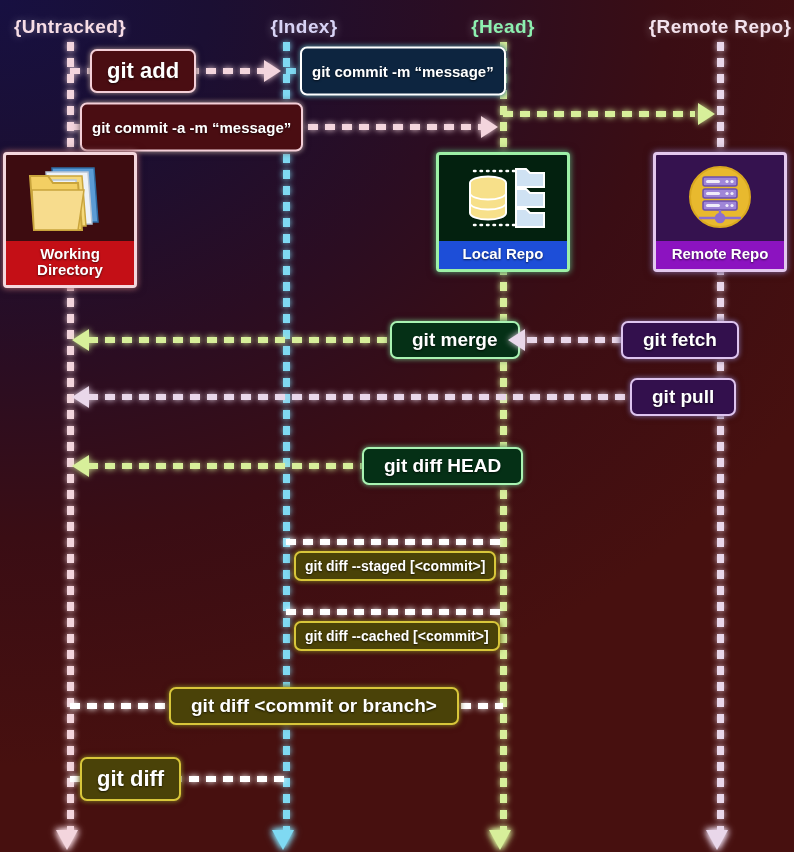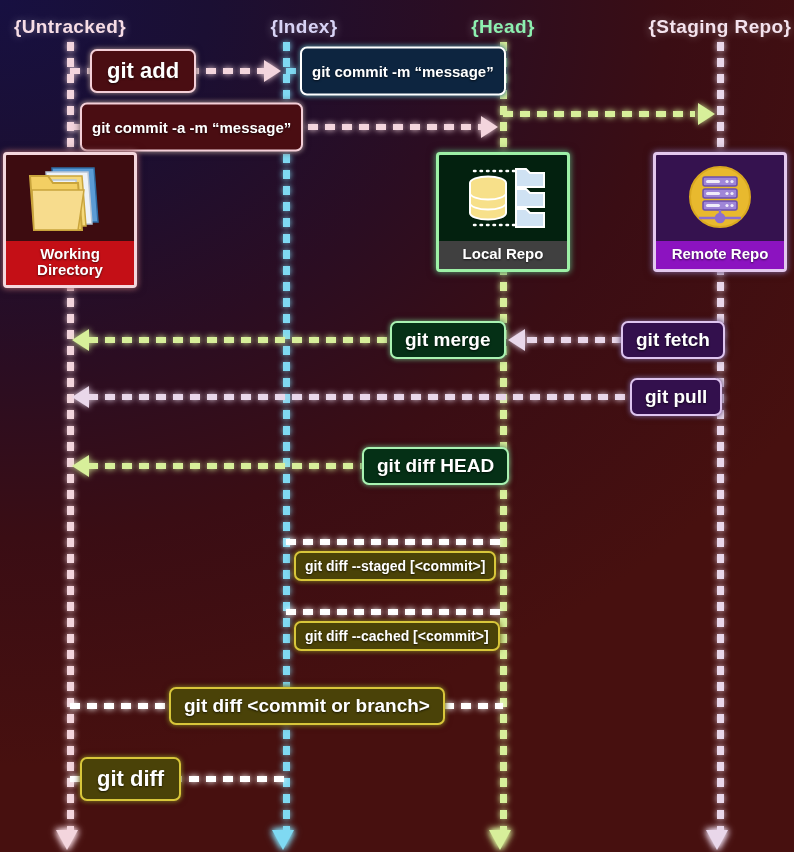--- a/index.html
+++ b/index.html
@@ -63,21 +63,21 @@
   .chip{
     position:absolute; transform:translateY(-50%);
     border:2.5px solid var(--bd); border-radius:7px;
     background:var(--bg); color:#fff;
     font-weight:bold; white-space:nowrap;
     box-shadow:0 0 7px rgba(0,0,0,.6), 0 0 5px var(--glow);
     display:flex; align-items:center; justify-content:center;
     text-shadow:0 1px 2px rgba(0,0,0,.65);
   }
   .chip.big{font-size:22px; padding:7px 15px;}
-  .chip.mid{font-size:19px; padding:6px 13px;}
+  .chip.mid{font-size:19px; padding:6px 20px;}
   .chip.sm{font-size:15px; padding:14px 10px;}
   .chip.xs{font-size:14px; padding:5px 9px;}
 </style>
 </head>
 <body>
 
 <div id="stage">
 
   <div class="lifeline" style="--c:#f3d5dd;left:70px;">
     <div class="ll-head" style="--c:#f3d5dd;"></div>
@@ -88,21 +88,21 @@
   <div class="lifeline" style="--c:#d7ef9a;left:503px;">
     <div class="ll-head" style="--c:#d7ef9a;"></div>
     </div>
   <div class="lifeline" style="--c:#e9d7ea;left:720px;">
     <div class="ll-head" style="--c:#e9d7ea;"></div>
     </div>
 
   <div class="caption" style="left:70px;color:#f7dde6;">{Untracked}</div>
   <div class="caption" style="left:304px;color:#d8d3f5;">{Index}</div>
   <div class="caption" style="left:503px;color:#8df0b0;">{Head}</div>
-  <div class="caption" style="left:720px;color:#f4e3ee;">{Staging Repo}</div>
+  <div class="caption" style="left:720px;color:#f4e3ee;">{Remote Repo}</div>
 
   <div class="hline" style="--c:#f3d5dd;left:70px;width:200px;top:71px;"></div>
   <div class="arrowR" style="--c:#f3d5dd;left:264px;top:71px;"></div>
   <div class="chip big" style="--bg:#4a0d12;--bd:#f4cfd8;--glow:#f4cfd8;left:90px;top:71px;">git add</div>
 
   <div class="hline" style="--c:#7fd9f2;left:286px;width:200px;top:71px;"></div>
   <div class="arrowR" style="--c:#7fd9f2;left:481px;top:71px;"></div>
   <div class="chip sm" style="--bg:#0d2540;--bd:#ffffff;--glow:#7fd9f2;left:300px;top:71px;">git commit -m “message”</div>
 
   <div class="hline" style="--c:#f3d5dd;left:70px;width:418px;top:127px;"></div>
@@ -143,21 +143,21 @@
           <path d="M16 32 a18 6.5 0 0 0 36 0" fill="none" stroke="#fff" stroke-width="1.8"></path>
           <path d="M16 42 a18 6.5 0 0 0 36 0" fill="none" stroke="#fff" stroke-width="1.8"></path>
         </g>
         <g fill="#cfe2f3" stroke="#ffffff" stroke-width="2">
           <path d="M62 8 h10 l4 4 h14 v14 H62 Z"></path>
           <path d="M62 28 h10 l4 4 h14 v14 H62 Z"></path>
           <path d="M62 48 h10 l4 4 h14 v14 H62 Z"></path>
         </g>
       </svg>
     </div>
-    <div class="cap" style="background:#404040;">Local Repo</div>
+    <div class="cap" style="background:#1d4ed8;">Local Repo</div>
   </div>
 
   <div class="node" style="--bd:#e3c8ee;--bg:#35124f;--glow:#c79ae8;left:720px;top:152px;">
     <div class="art">
       <svg width="82" height="74" viewBox="0 0 82 74">
         <circle cx="41" cy="36" r="30" fill="#e8b92e"></circle>
         <circle cx="41" cy="36" r="30" fill="none" stroke="#d9a820" stroke-width="2"></circle>
         <g fill="#9f86d8" stroke="#6b4fae" stroke-width="1.5">
           <rect x="24" y="16" width="34" height="9" rx="2"></rect>
           <rect x="24" y="28" width="34" height="9" rx="2"></rect>

